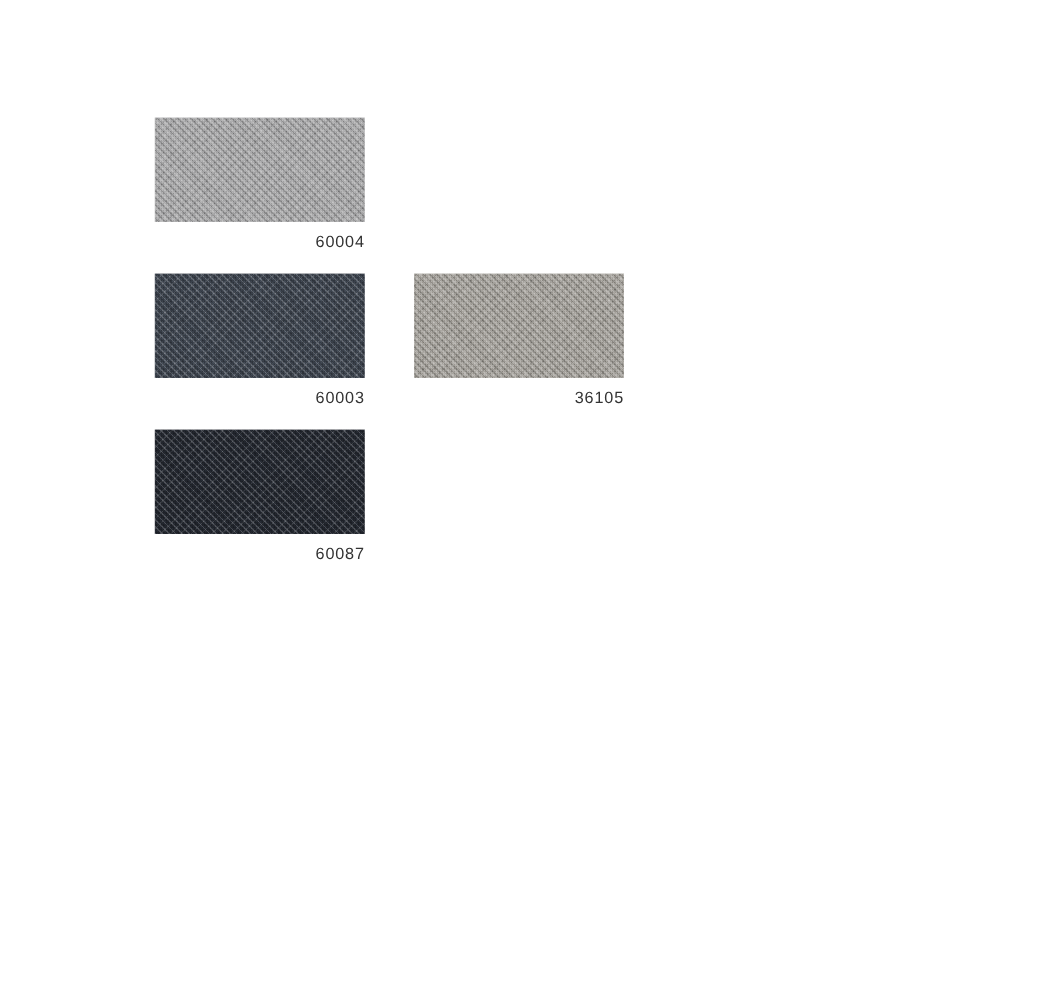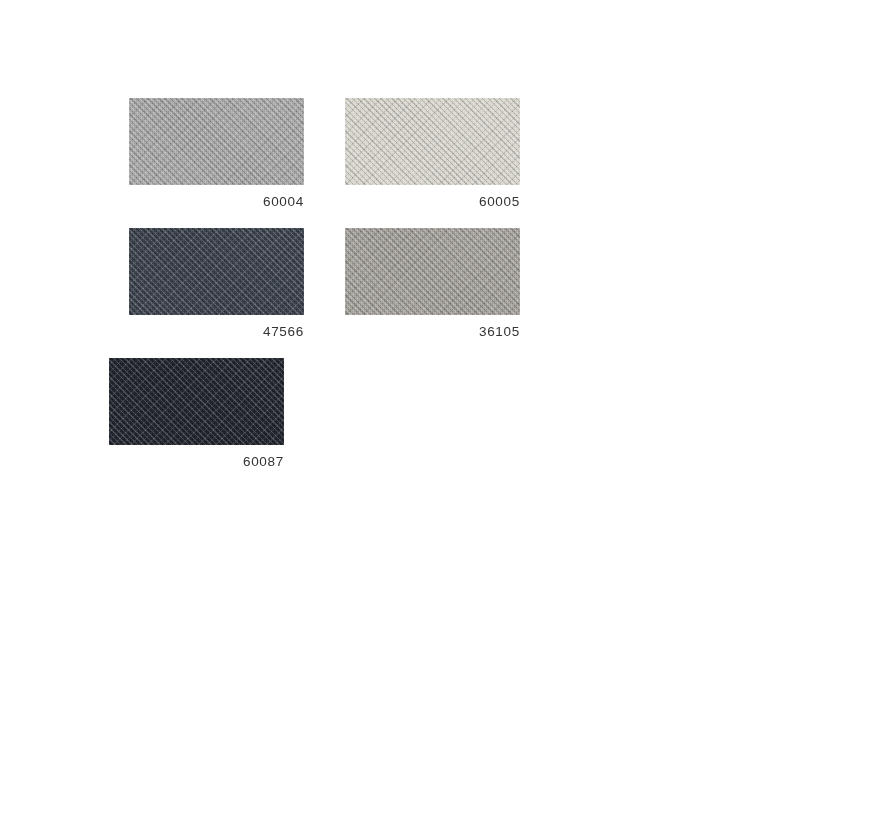--- a/index.html
+++ b/index.html
@@ -24,21 +24,20 @@
     height: 636px;
   }
 
   .swatch-row {
     display: flex;
     flex-direction: row;
     height: 130px;
   }
   .swatch-row.gap-row {
     height: 175px;
-    justify-content: center;
   }
 
   .swatch-cell {
     width: 175px;
     margin-right: 41px;
     position: relative;
   }
   .swatch-cell.empty {
     visibility: hidden;
   }
@@ -111,29 +110,25 @@
 </style>
 </head>
 <body>
 
 <div id="swatch-board">
     <div class="swatch-row">
       <div class="swatch-cell">
         <div class="swatch-chip" style="background-color: rgb(169, 169, 170);"></div>
         <div class="swatch-label">60004</div>
       </div>
-      <div class="swatch-cell">
-        <div class="swatch-chip" style="background-color: rgb(217, 214, 206);"></div>
-        <div class="swatch-label">60005</div>
-      </div>
     </div>
     <div class="swatch-row">
       <div class="swatch-cell">
         <div class="swatch-chip" style="background-color: rgb(60, 67, 77);"></div>
-        <div class="swatch-label">47566</div>
+        <div class="swatch-label">60003</div>
       </div>
       <div class="swatch-cell">
         <div class="swatch-chip" style="background-color: rgb(165, 162, 156);"></div>
         <div class="swatch-label">36105</div>
       </div>
       <div class="swatch-cell empty">
         <div class="swatch-chip"></div>
       </div>
     </div>
     <div class="swatch-row gap-row">

